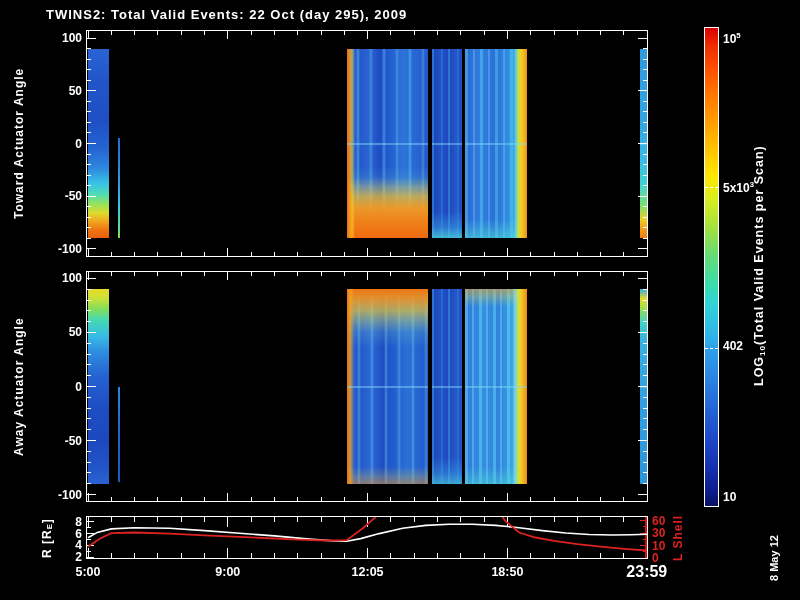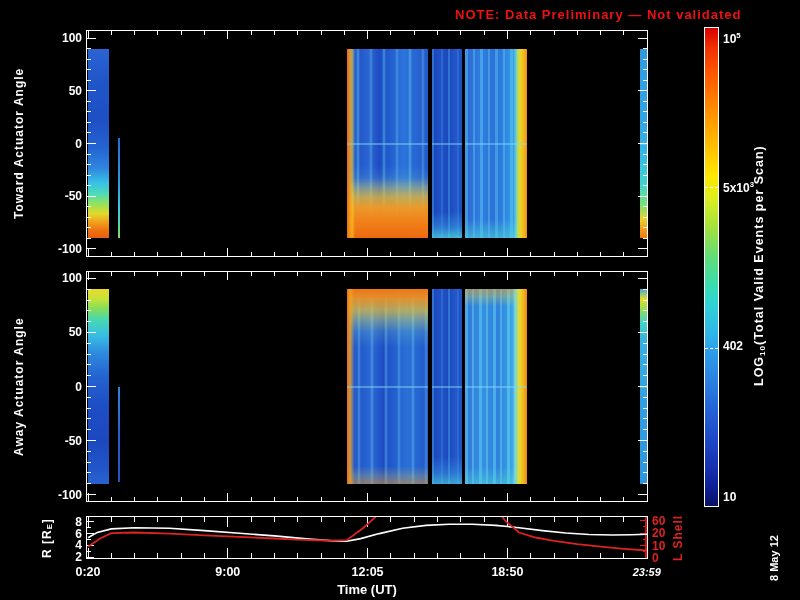--- a/index.html
+++ b/index.html
@@ -59,21 +59,21 @@
     linear-gradient(180deg,rgba(240,160,32,.55) 0%,rgba(240,210,60,.3) 4%,rgba(0,0,0,0) 9%),
     linear-gradient(0deg,rgba(80,216,215,.5) 0%,rgba(0,0,0,0) 9%),
     repeating-linear-gradient(90deg,rgba(110,220,248,.45) 0 3px,rgba(0,0,0,0) 3px 7px,rgba(140,228,250,.35) 7px 9px,rgba(0,0,0,0) 9px 14px),
     linear-gradient(90deg,#2e7ada 0%,#3390e0 30%,#2e82dc 55%,#38a4e4 75%,#3cb0e6 100%);}
   .b-aw-right{background:linear-gradient(180deg,#38ace4 0%,#e8da2a 5%,#9ade4e 10%,#44d4c4 17%,#38b0e2 27%,#329ee0 60%,#2e96dc 100%);}
 </style>
 </head>
 <body>
 
 <div id="plot">
-  <div class="abs ttl" style="left:455px;top:7px;color:#ee1111;">NOTE: Data Preliminary — Not validated</div>
+  <div class="abs ttl" style="left:46px;top:7px;color:#fff;">TWINS2: Total Valid Events: 22 Oct (day 295), 2009</div>
 
   <div class="abs vtext" style="left:12px;top:30px;height:227px;width:16px;">Toward Actuator Angle</div>
   <div class="abs vtext" style="left:12px;top:271px;height:231px;width:16px;">Away Actuator Angle</div>
 
   <div id="panel-toward" class="panel" style="left:86px;top:30px;width:562px;height:227px;">
       <div class="blk b-tw-left" style="left: 1px; width: 20.97px; top: 17.8738px; height: 189.252px;"></div>
       <div class="blk b-tw-thin" style="left: 30.824px; width: 2.097px; top: 107.243px; height: 99.8832px;"></div>
       <div class="blk b-tw-m1" style="left: 259.63px; width: 81.55px; top: 17.8738px; height: 189.252px;">
         <div class="zline"></div>
       </div>
@@ -368,38 +368,37 @@
       <div class="lab right" style="left: 46px; width: 36px; top: 271.481px;">100</div>
       <div class="lab right" style="left: 46px; width: 36px; top: 325.491px;">50</div>
       <div class="lab right" style="left: 46px; width: 36px; top: 379.5px;">0</div>
       <div class="lab right" style="left: 46px; width: 36px; top: 433.509px;">-50</div>
       <div class="lab right" style="left: 46px; width: 36px; top: 487.519px;">-100</div>
       <div class="lab right" style="left: 58px; width: 24px; top: 514.861px;">8</div>
       <div class="lab right" style="left: 58px; width: 24px; top: 526.576px;">6</div>
       <div class="lab right" style="left: 58px; width: 24px; top: 538.29px;">4</div>
       <div class="lab right" style="left: 58px; width: 24px; top: 550.004px;">2</div>
       <div class="lab red" style="left: 652px; width: 20px; top: 513.727px;">60</div>
-      <div class="lab red" style="left: 652px; width: 20px; top: 526.152px;">20</div>
+      <div class="lab red" style="left: 652px; width: 20px; top: 526.152px;">30</div>
       <div class="lab red" style="left: 652px; width: 20px; top: 538.576px;">10</div>
       <div class="lab red" style="left: 652px; width: 20px; top: 551px;">0</div>
-      <div class="lab center" style="left: 65px; width: 46px; top: 565px; font-size: 12.5px;">0:20</div>
+      <div class="lab center" style="left: 65px; width: 46px; top: 565px; font-size: 12.5px;">5:00</div>
       <div class="lab center" style="left: 204.8px; width: 46px; top: 565px; font-size: 12.5px;">9:00</div>
       <div class="lab center" style="left: 344.6px; width: 46px; top: 565px; font-size: 12.5px;">12:05</div>
       <div class="lab center" style="left: 484.4px; width: 46px; top: 565px; font-size: 12.5px;">18:50</div>
-      <div class="lab center" style="left: 623.804px; width: 46px; top: 565px; font-size: 11px; font-style: italic;">23:59</div>
+      <div class="lab center" style="left: 623.804px; width: 46px; top: 565px; font-size: 16px;">23:59</div>
       <div class="lab" style="left: 723px; top: 28.56px; font-size: 12px;"><span>10</span><sup>5</sup></div>
       <div class="lab" style="left: 723px; top: 178.174px; font-size: 12px;"><span>5x10</span><sup>3</sup></div>
       <div class="lab" style="left: 723px; top: 338.782px; font-size: 12px;"><span>402</span></div>
       <div class="lab" style="left: 723px; top: 489.83px; font-size: 12px;"><span>10</span></div>
     </div>
 
   <div class="abs vtext" style="left:40px;top:513px;height:50px;width:14px;font-size:12px;" id="r-axis-label"><span>R [R</span><sub>E</sub><span>]</span></div>
   <div class="abs vtext red" style="left:671px;top:510px;height:56px;width:14px;font-size:12px;">L Shell</div>
 
-  <div class="abs lab center" style="left:86px;top:583px;width:562px;font-size:13px;">Time (UT)</div>
 
   <div id="colorbar" class="abs" style="left:704px;top:27px;width:13px;height:478px;border:1px solid #fff;">
     <div class="cbar-grad"></div>
   <div class="cdash" style="top: 159.174px;"></div>
       <div class="cdash" style="top: 319.782px;"></div>
     </div>
   <div class="abs vtext" style="left:752px;top:27px;height:478px;width:16px;font-size:12.5px;" id="cbar-title"><span>LOG</span><sub>10</sub><span>(Total Valid Events per Scan)</span></div>
 
   <div class="abs vtext" style="left:768px;top:528px;height:60px;width:15px;font-size:11px;letter-spacing:0;">8 May 12</div>
 </div>

